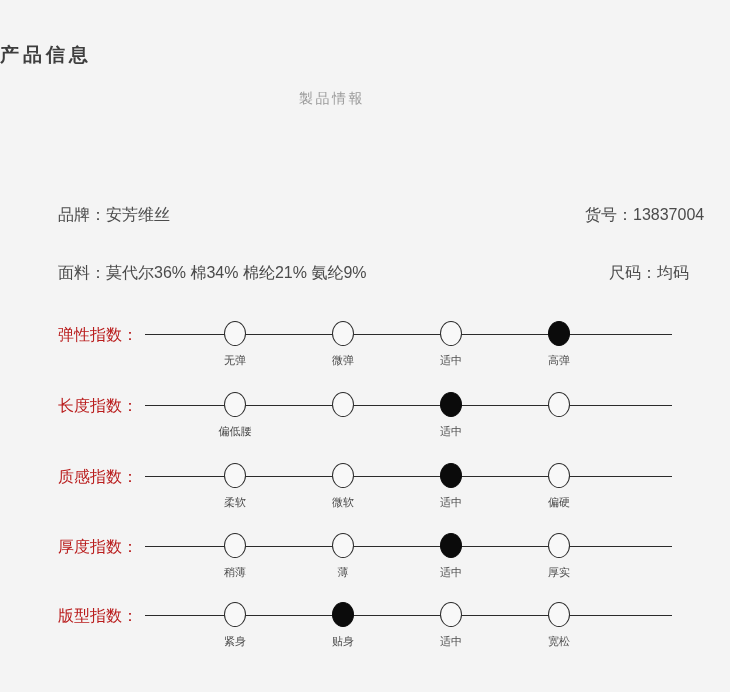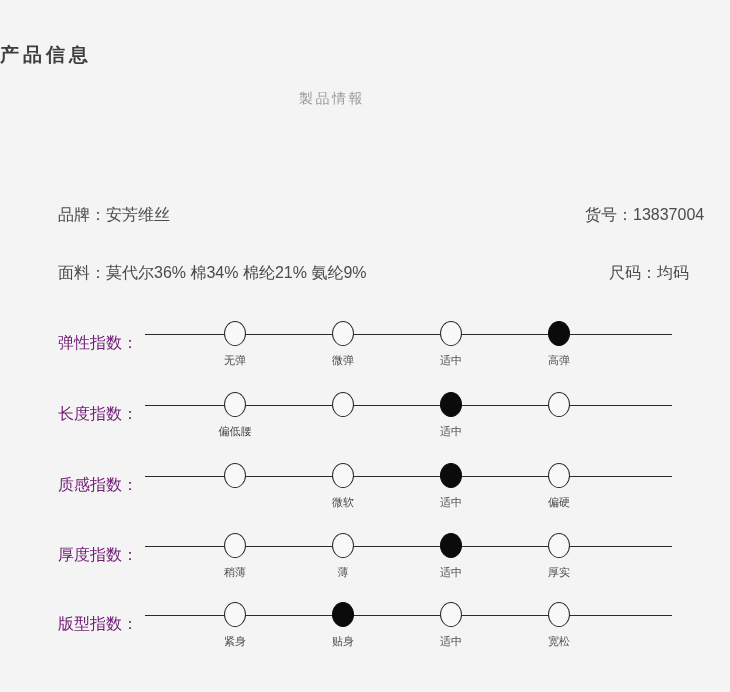--- a/index.html
+++ b/index.html
@@ -45,23 +45,23 @@
 
   .index-row {
     position: absolute;
     left: 0;
     width: 730px;
     height: 70px;
   }
   .index-row-label {
     position: absolute;
     left: 58px;
-    top: 16px;
+    top: 8px;
     font-size: 16px;
-    color: #701a75;
+    color: #b91c1c;
     white-space: nowrap;
   }
   .scale-line {
     position: absolute;
     left: 145px;
     top: 17px;
     width: 527px;
     height: 1px;
     background: #2b2b2b;
   }
@@ -140,20 +140,21 @@
     <span class="scale-node-label col2">适中</span>
   </div>
 
   <div class="index-row row2">
     <span class="index-row-label">质感指数：</span>
     <div class="scale-line"></div>
     <div class="scale-node col0"></div>
     <div class="scale-node col1"></div>
     <div class="scale-node col2 filled"></div>
     <div class="scale-node col3"></div>
+    <span class="scale-node-label col0">柔软</span>
     <span class="scale-node-label col1">微软</span>
     <span class="scale-node-label col2">适中</span>
     <span class="scale-node-label col3">偏硬</span>
   </div>
 
   <div class="index-row row3">
     <span class="index-row-label">厚度指数：</span>
     <div class="scale-line"></div>
     <div class="scale-node col0"></div>
     <div class="scale-node col1"></div>

